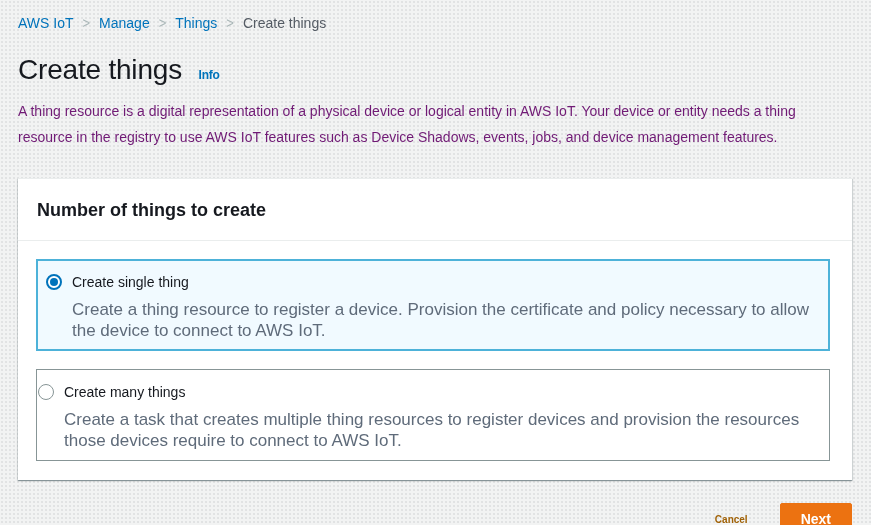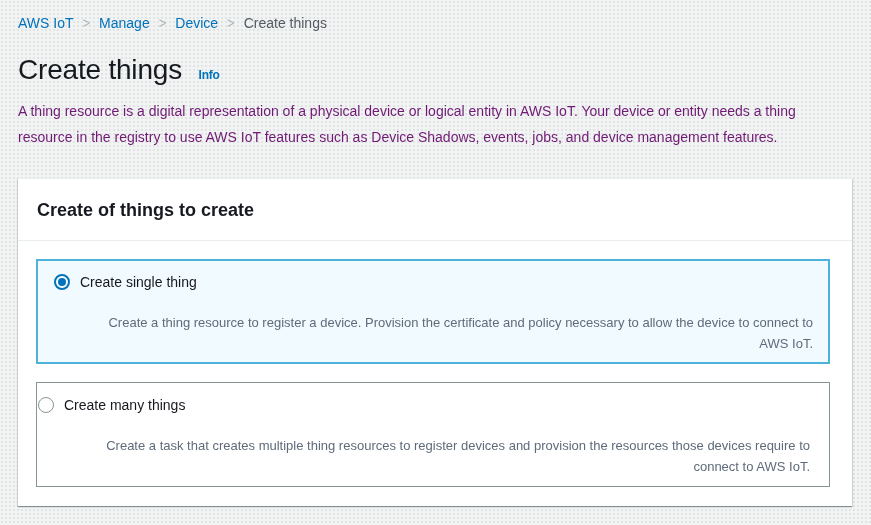--- a/index.html
+++ b/index.html
@@ -98,21 +98,21 @@
     align-items: flex-start;
     border: 1px solid #879596;
     background: #ffffff;
     padding: 12px 16px 9px 1px;
     min-height: 84px;
     cursor: pointer;
   }
   .tile.selected {
     border: 2px solid var(--selected-border, #4db2d9);
     background: var(--selected-bg, #f1faff);
-    padding: 11px 15px 8px 16px;
+    padding: 11px 15px 8px 8px;
     min-height: 82px;
   }
   .tile + .tile { margin-top: 18px; }
 
   .radio {
     flex: none;
     width: 16px;
     height: 16px;
     border-radius: 50%;
     margin-top: 2px;
@@ -134,26 +134,25 @@
     border: 1px solid #879596;
   }
 
   .tile-text { flex: 1; }
   .tile-label {
     font-size: 14px;
     line-height: 20px;
     color: #16191f;
   }
   .tile-desc {
-    margin-top: 20px;
-    font-size: 13px;
+    margin-top: 7px;
+    font-size: 17px;
     line-height: 21px;
     color: #5f6b7a;
     max-width: 746px;
-    text-align: right;
   }
 
   
   .actions {
     margin-top: 23px;
     display: flex;
     justify-content: flex-end;
     align-items: center;
   }
   .cancel-btn {
@@ -183,35 +182,35 @@
 </head>
 <body>
 
 <div class="page">
 
   <nav class="breadcrumb">
     <a class="crumb-link">AWS IoT</a>
     <span class="sep">&gt;</span>
     <a class="crumb-link">Manage</a>
     <span class="sep">&gt;</span>
-    <a class="crumb-link">Device</a>
+    <a class="crumb-link">Things</a>
     <span class="sep">&gt;</span>
     <span class="crumb-current">Create things</span>
   </nav>
 
   <h1 class="page-title">
     <span>Create things</span>
     <a class="info-link">Info</a>
   </h1>
 
   <p class="page-desc">A thing resource is a digital representation of a physical device or logical entity in AWS IoT. Your device or entity needs a thing resource in the registry to use AWS IoT features such as Device Shadows, events, jobs, and device management features.</p>
 
   <section class="panel">
     <div class="panel-header">
-      <h2 class="panel-title">Create of things to create</h2>
+      <h2 class="panel-title">Number of things to create</h2>
     </div>
     <div class="panel-body">
 
       <div class="tile selected">
         <span class="radio checked"></span>
         <span class="tile-text">
           <span class="tile-label" style="display:block">Create single thing</span>
           <span class="tile-desc" style="display:block">Create a thing resource to register a device. Provision the certificate and policy necessary to allow the device to connect to AWS IoT.</span>
         </span>
       </div>

